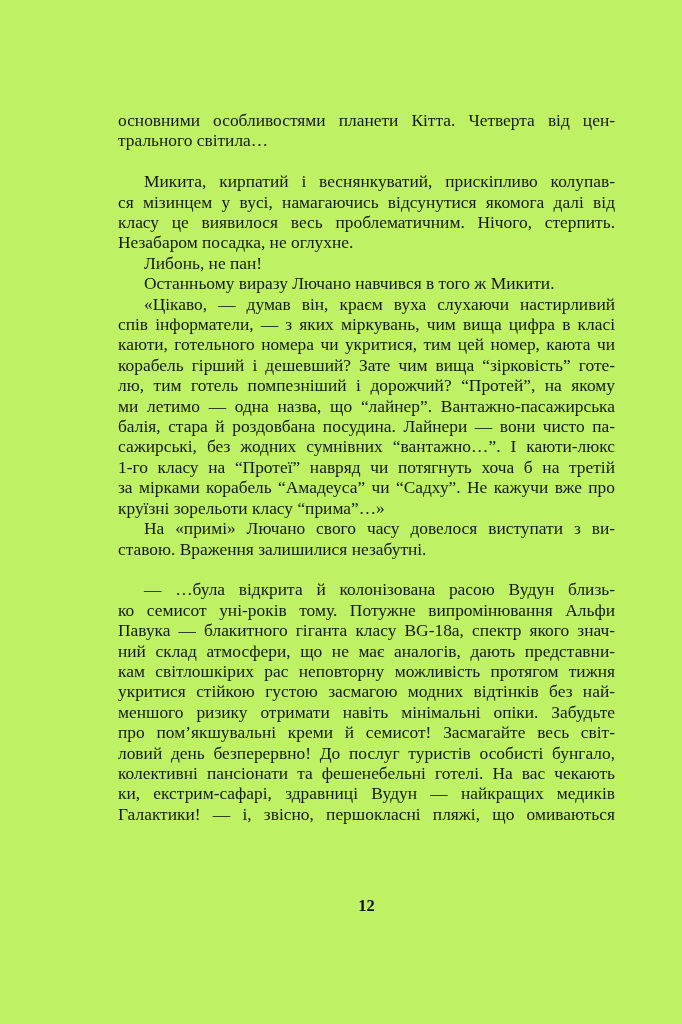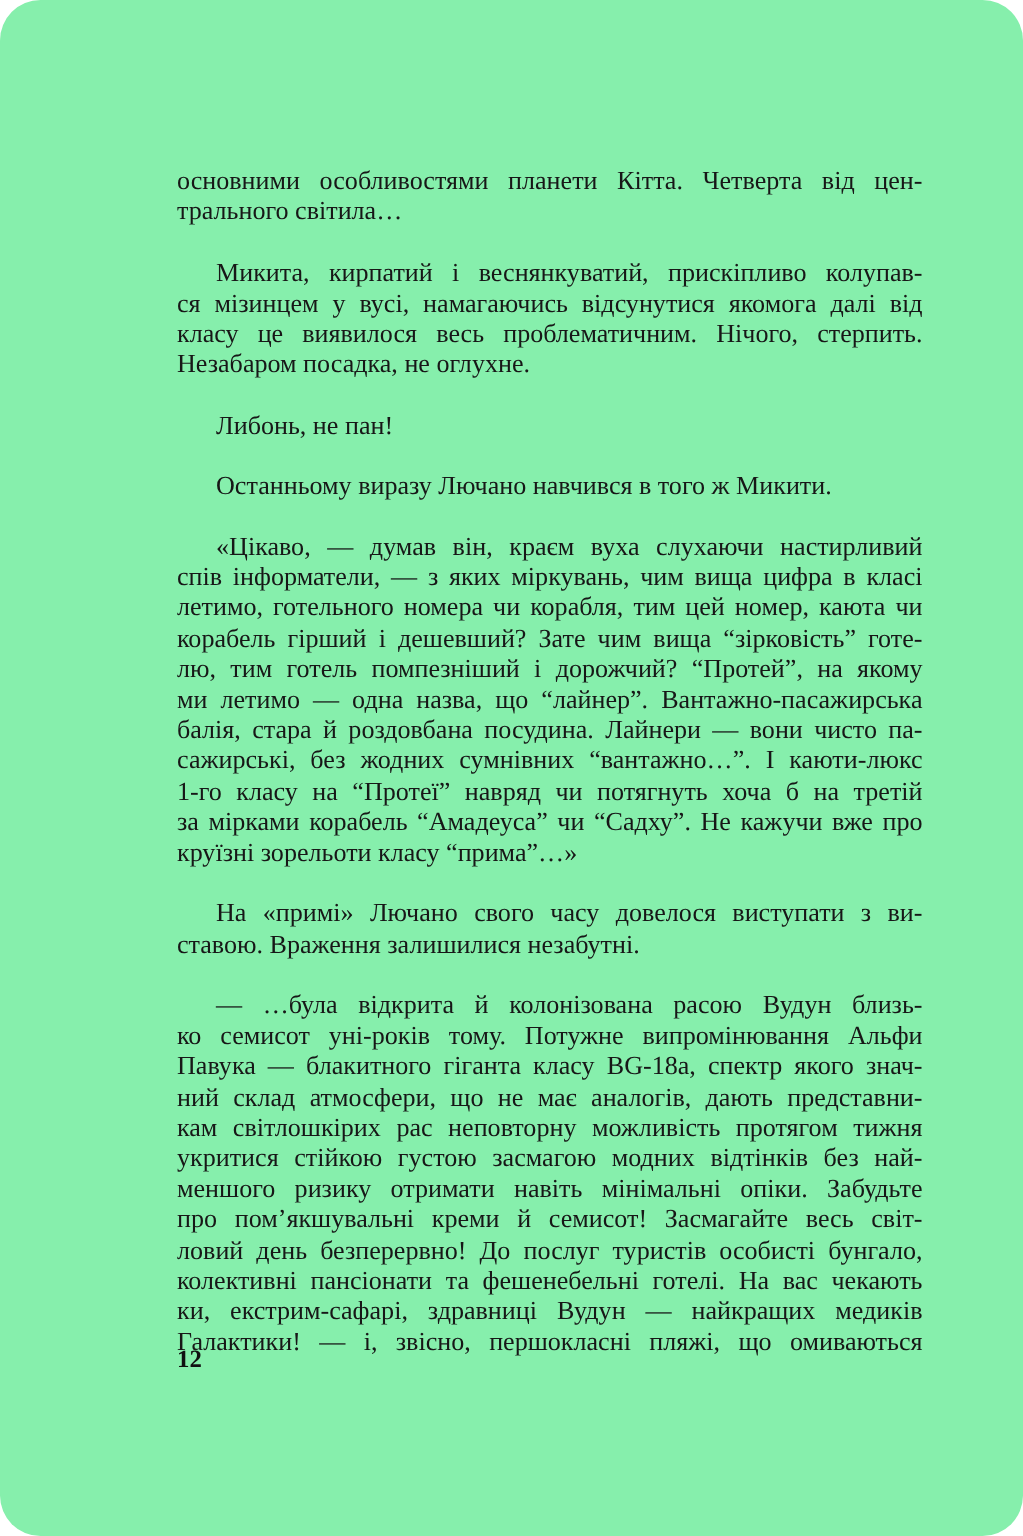--- a/index.html
+++ b/index.html
@@ -7,49 +7,48 @@
     padding: 0;
     width: 682px;
     height: 1024px;
     background: #ffffff;
     overflow: hidden;
   }
   .book-page {
     position: relative;
     width: 682px;
     height: 1024px;
-    background: #86efac;
+    background: #bef264;
     font-family: "Liberation Serif", "DejaVu Serif", serif;
     color: #171717;
-    border-radius: 27px;
   }
   .text-column {
     position: absolute;
     left: 118px;
     top: 110px;
     width: 497px;
     font-size: 17.4px;
     line-height: 20.4px;
   }
   .paragraph { margin: 0; }
   .paragraph.space-before { margin-top: 20.4px; }
   .line {
     text-align: justify;
     text-align-last: justify;
     white-space: normal;
     hyphens: none;
   }
   .line.last { text-align-last: left; }
-  .paragraph.indent .line:first-child { text-indent: 26px; margin-top: 20px; }
+  .paragraph.indent .line:first-child { text-indent: 26px; }
   .page-number {
     position: absolute;
     left: 118px;
     top: 896px;
     width: 497px;
-    text-align: left;
+    text-align: center;
     font-weight: bold;
     font-size: 16.5px;
     color: #111111;
   }
 </style>
 </head>
 <body>
 
 <div class="book-page">
   <div class="text-column">
@@ -65,21 +64,21 @@
       </div>
       <div class="paragraph indent">
         <div class="line last">Либонь, не пан!</div>
       </div>
       <div class="paragraph indent">
         <div class="line last">Останньому виразу Лючано навчився в того ж Микити.</div>
       </div>
       <div class="paragraph indent">
         <div class="line">«Цікаво, — думав він, краєм вуха слухаючи настирливий</div>
         <div class="line">спів інформатели, — з яких міркувань, чим вища цифра в класі</div>
-        <div class="line">летимо, готельного номера чи корабля, тим цей номер, каюта чи</div>
+        <div class="line">каюти, готельного номера чи укритися, тим цей номер, каюта чи</div>
         <div class="line">корабель гірший і дешевший? Зате чим вища “зірковість” готе-</div>
         <div class="line">лю, тим готель помпезніший і дорожчий? “Протей”, на якому</div>
         <div class="line">ми летимо — одна назва, що “лайнер”. Вантажно-пасажирська</div>
         <div class="line">балія, стара й роздовбана посудина. Лайнери — вони чисто па-</div>
         <div class="line">сажирські, без жодних сумнівних “вантажно…”. І каюти-люкс</div>
         <div class="line">1-го класу на “Протеї” навряд чи потягнуть хоча б на третій</div>
         <div class="line">за мірками корабель “Амадеуса” чи “Садху”. Не кажучи вже про</div>
         <div class="line last">круїзні зорельоти класу “прима”…»</div>
       </div>
       <div class="paragraph indent">

